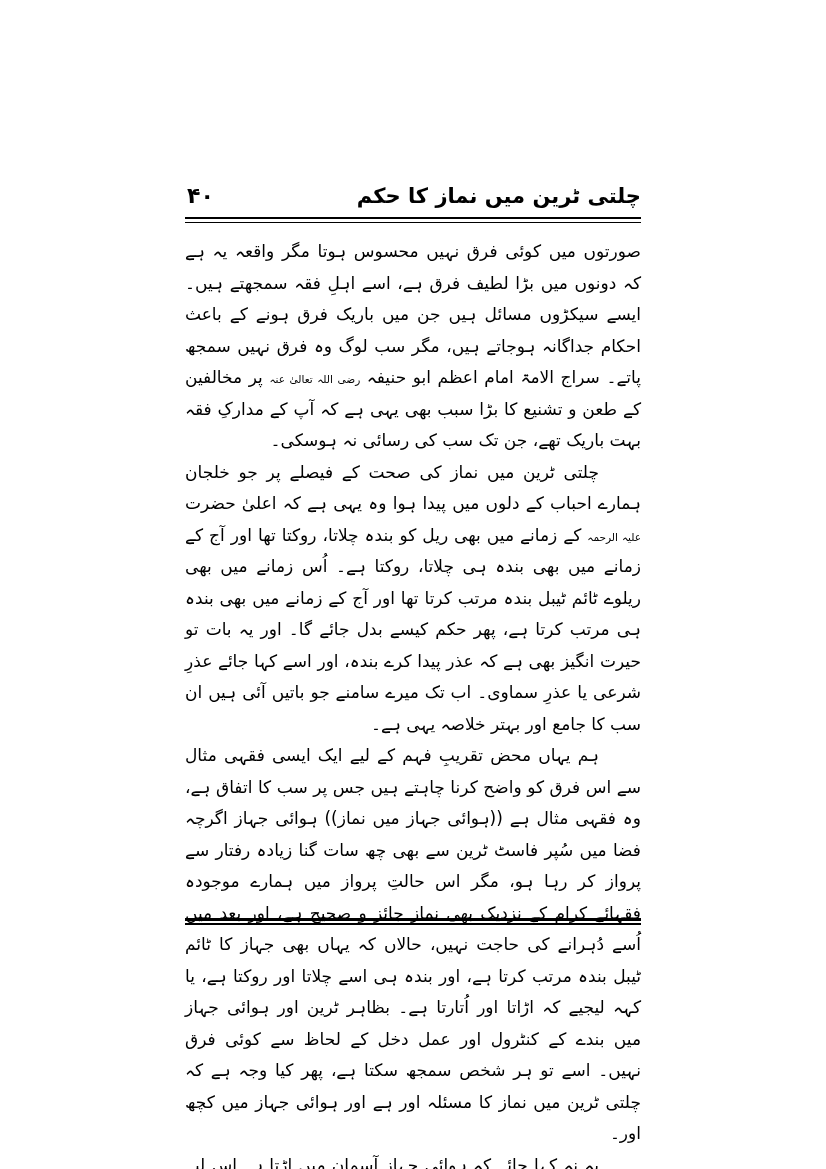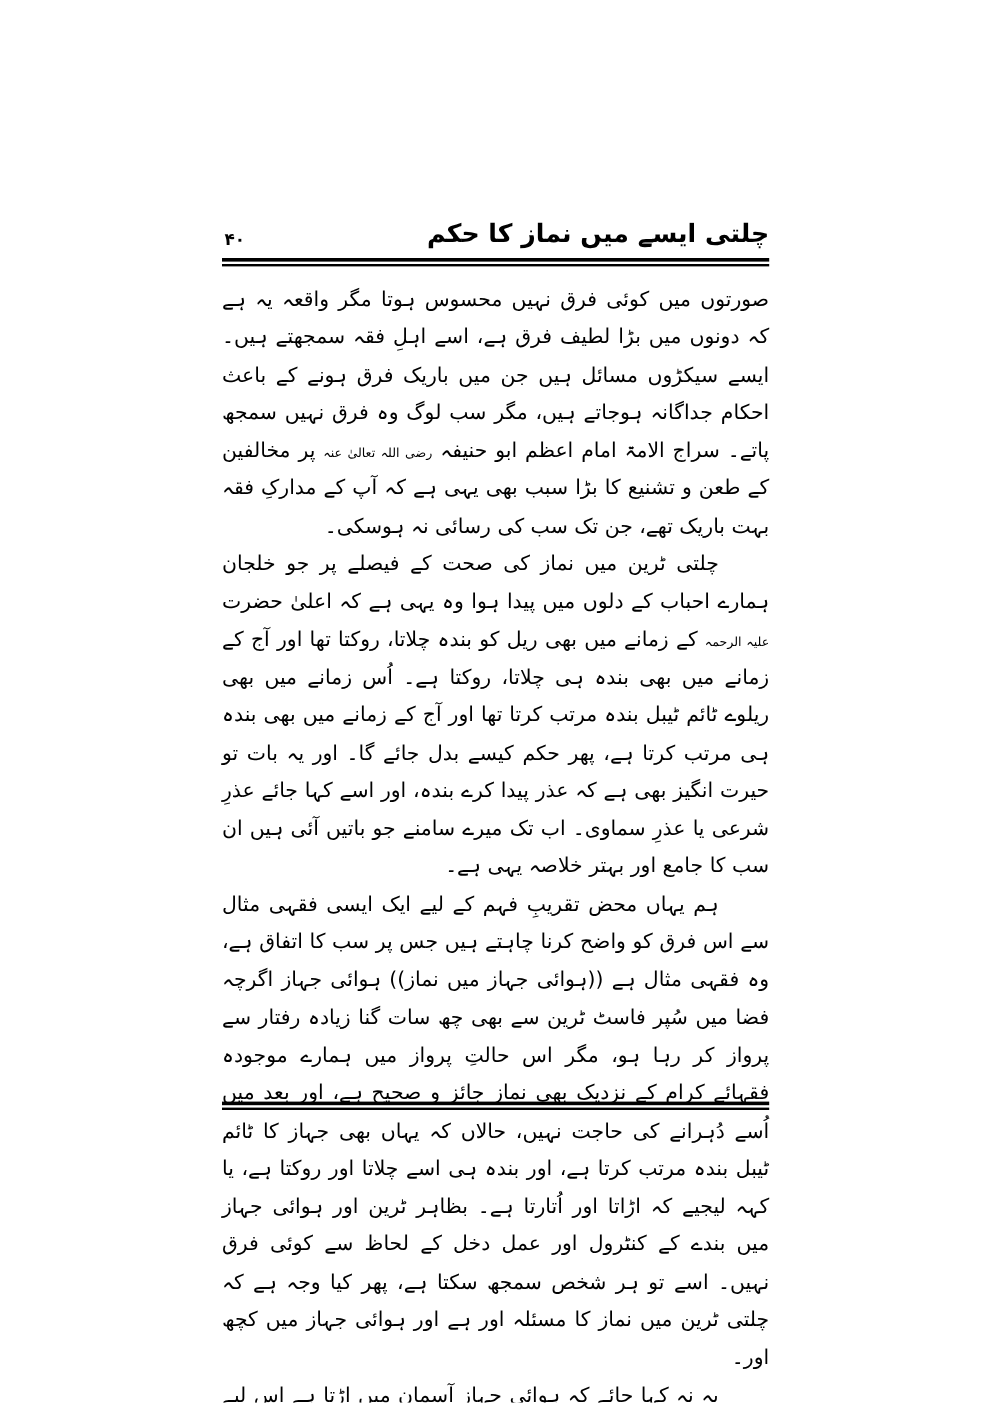--- a/index.html
+++ b/index.html
@@ -29,21 +29,21 @@
     justify-content: space-between;
     align-items: flex-end;
   }
   .header-title {
     font-size: 21px;
     font-weight: bold;
     line-height: 1.3;
     white-space: nowrap;
   }
   .page-number {
-    font-size: 14px;
+    font-size: 22px;
     font-weight: bold;
     line-height: 1.3;
     padding-left: 2px;
   }
   .double-rule {
     width: 100%;
   }
   .double-rule .bar-thick {
     height: 2.5px;
     background: #000000;
@@ -89,21 +89,21 @@
     font-weight: normal;
   }
 </style>
 </head>
 <body>
 
 <div class="sheet">
   <div class="content">
 
     <div class="page-header">
-      <div class="header-title">چلتی ایسے میں نماز کا حکم</div>
+      <div class="header-title">چلتی ٹرین میں نماز کا حکم</div>
       <div class="page-number">۴۰</div>
     </div>
 
     <div class="double-rule rule-top">
       <div class="bar-thick"></div>
       <div class="bar-gap"></div>
       <div class="bar-thin"></div>
     </div>
 
     <div class="body-text">

